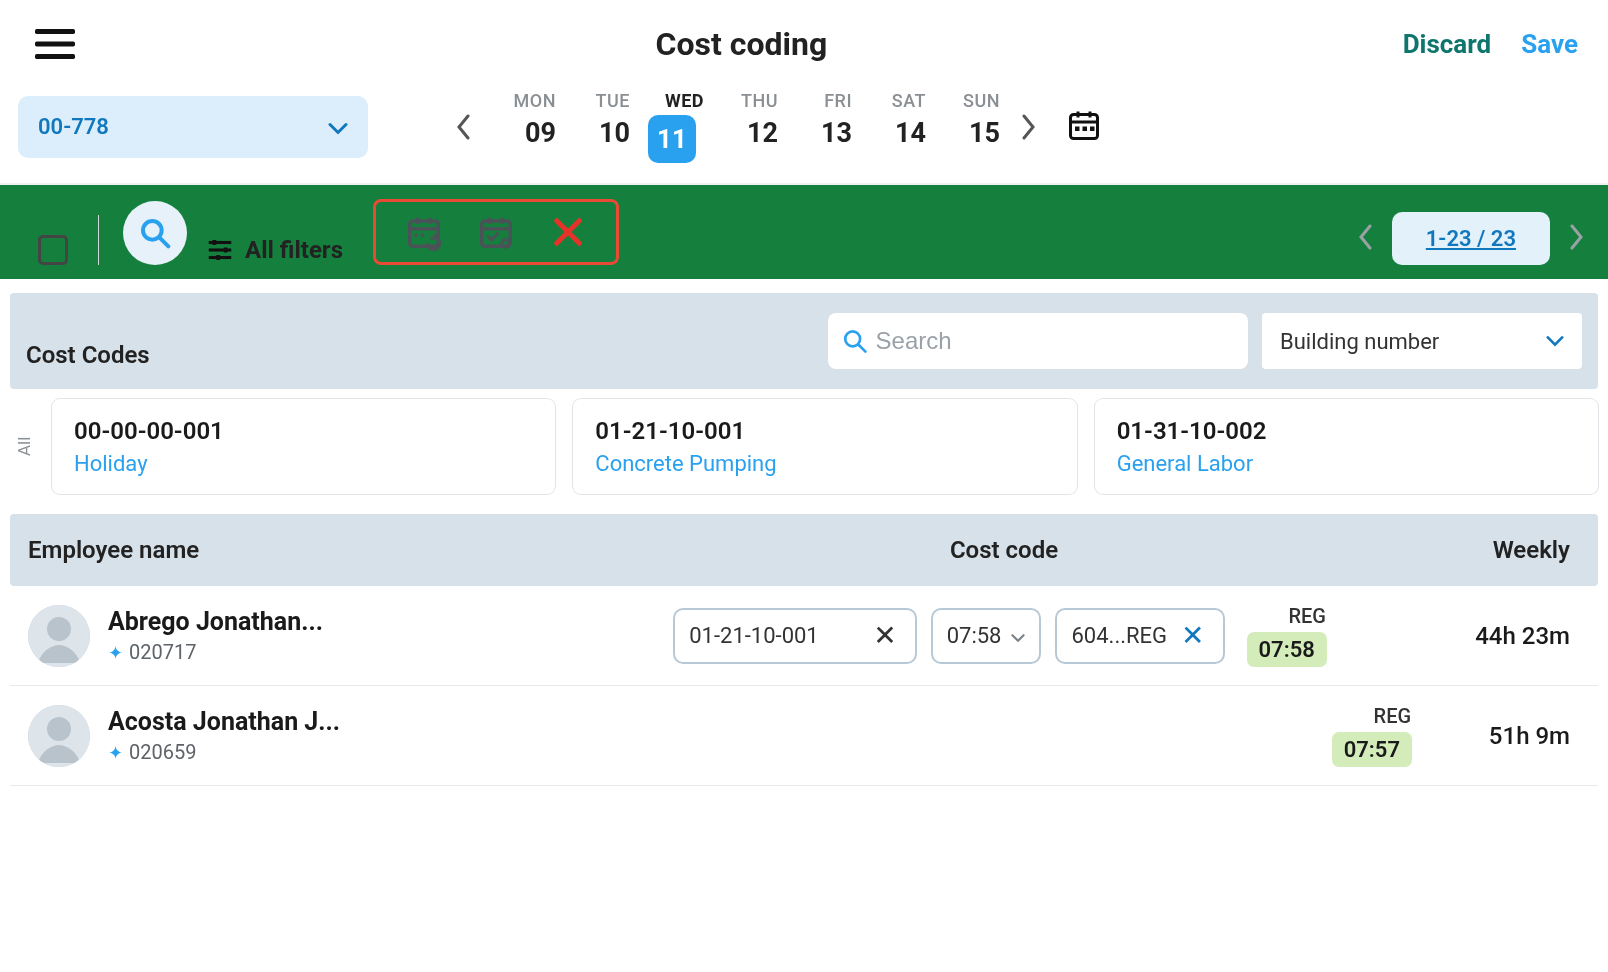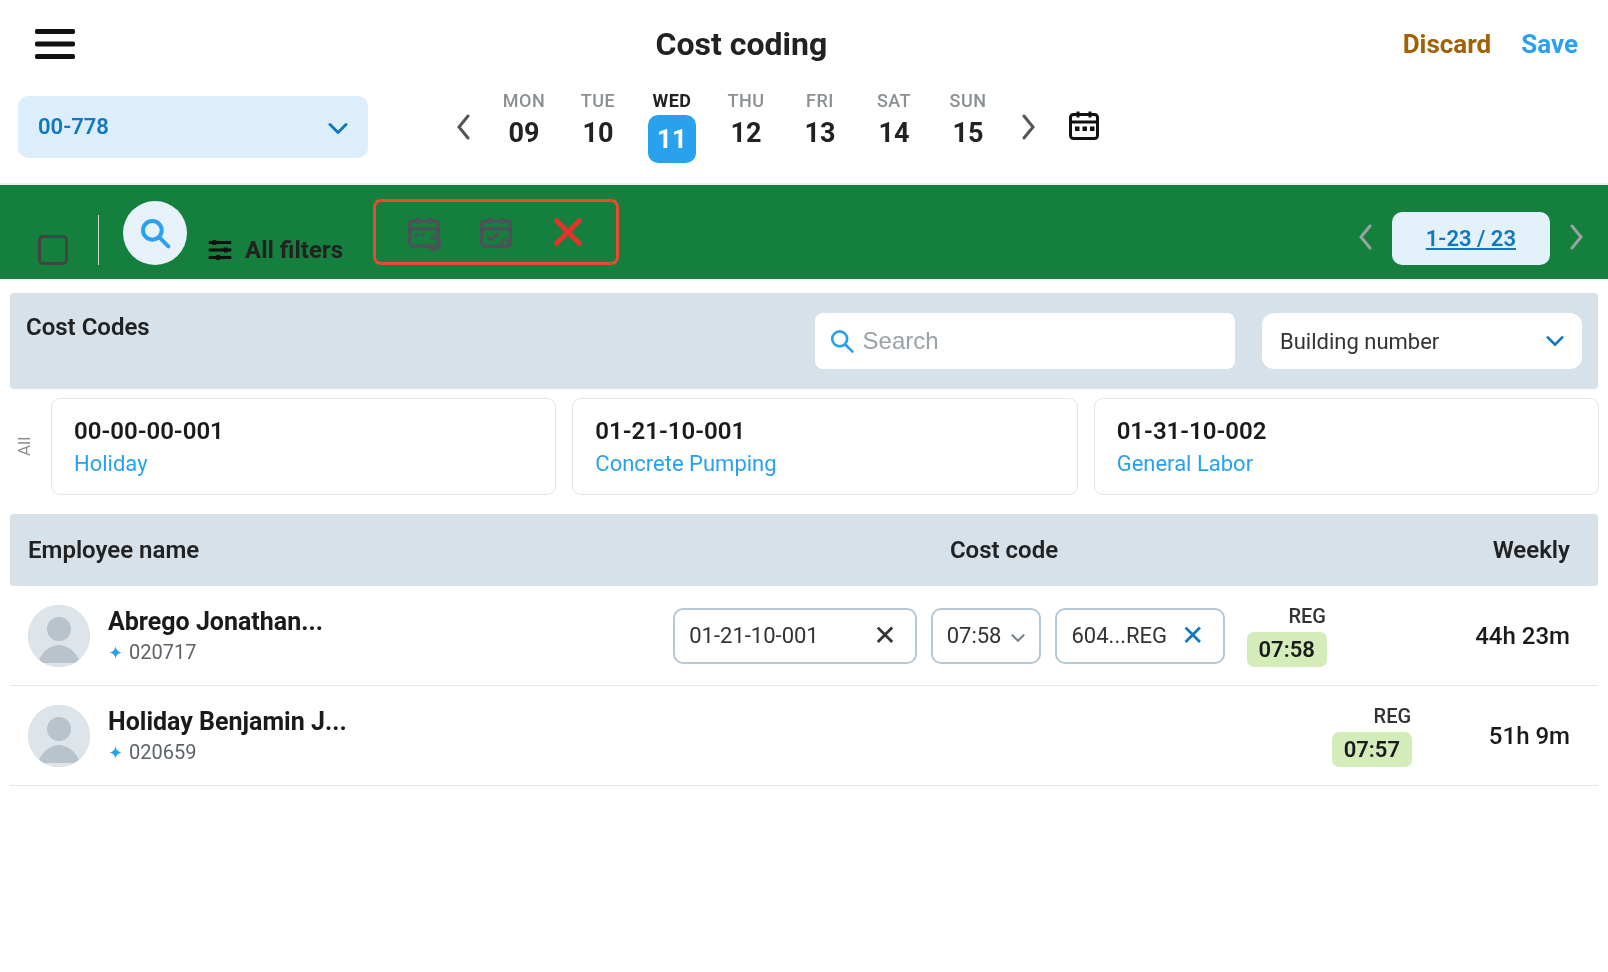--- a/index.html
+++ b/index.html
@@ -6,33 +6,33 @@
   body { font-family: -apple-system, BlinkMacSystemFont, "Segoe UI", Roboto, Helvetica, Arial, sans-serif; font-size: 16px; color: #1a1a1a; background: #fff; width: 1608px; }
   
   .page { padding: 0; margin: 0 auto; background: #fff; }
   
   
   .header { display: flex; align-items: center; justify-content: space-between; padding: 24px 30px 16px 30px; }
   .menu-btn { width: 50px; height: 40px; background: transparent; border: none; cursor: pointer; display:flex; align-items:center; justify-content:center; }
   .menu-btn svg { width: 40px; height: 30px; }
   .title { font-size: 32px; font-weight: 700; color: #222; }
   .actions { display: flex; gap: 30px; font-size: 26px; font-weight: 700; }
-  .discard { color: #a16207; cursor: pointer; }
+  .discard { color: #0f766e; cursor: pointer; }
   .save { color: #2aa1ef; cursor: pointer; }
   
   
   .subhdr { display: flex; align-items: center; gap: 18px; padding: 10px 18px 20px 18px; border-bottom: 2px solid #edf0f2; }
   .project-dd { position: relative; width: 350px; height: 62px; background: #dceefb; border-radius: 10px; display:flex; align-items:center; padding: 0 20px; cursor:pointer; }
   .project-dd span { color: #1178bd; font-weight: 600; font-size: 22px; }
   .project-dd .caret { position:absolute; right:20px; top:50%; transform:translateY(-50%); }
   
   .weeknav { display:flex; align-items:center; gap: 10px; padding-left: 60px;}
   .arrow-btn { width:36px; height:36px; display:flex; align-items:center; justify-content:center; color:#666; cursor:pointer; }
   .days { display:flex; gap:10px; }
-  .day { width:64px; text-align:center; }
+  .day { width:64px; text-align:right; }
   .dlabel { font-size:18px; color:#8a8f94; font-weight:500; letter-spacing:0.5px; }
   .day.sel .dlabel { color:#222; font-weight:700; }
   .dnum { font-size:27px; font-weight:700; color:#222; margin-top:6px; }
   .day.sel .dnum-wrap { background:#2aa1ef; color:#fff; border-radius:10px; width:48px; height:48px; margin:4px auto 0; display:flex; align-items:center; justify-content:center; font-size:26px; font-weight:700;}
   .cal-btn { margin-left:10px; cursor:pointer; }
   
   
   .toolbar { display:flex; align-items:flex-end; padding: 14px 24px; background:#15803d; gap:18px; }
   .chk { width:30px; height:30px; border:3px solid #444; border-radius:5px; cursor:pointer; margin-left:14px; margin-right:6px;}
   .vline { width:1px; height:50px; background:#d0d5da; margin:0 6px; }
@@ -40,27 +40,27 @@
   .filters-btn { display:flex; align-items:center; gap:10px; font-size:24px; font-weight:700; color:#222; cursor:pointer; }
   .hlbox { display:flex; align-items:center; gap:32px; border:3px solid #e84a33; border-radius:8px; padding:10px 28px; margin-left:12px; }
   .hlbox .ico { width:40px; height:40px; display:flex; align-items:center; justify-content:center; cursor:pointer; color:#4b5258;}
   .hlbox .ico.red { color:#e6332a; }
   .spacer { flex:1; }
   .pager { display:flex; align-items:center; gap:18px; }
   .pager .btn { color:#9aa1a7; cursor:pointer; }
   .pager .range { background:#e3f1fb; color:#1178bd; font-weight:600; font-size:22px; padding:14px 34px; border-radius:10px;text-decoration:underline; }
   
   
-  .cc-hdr { background:#d6e1ea; display:flex; align-items:flex-start; padding:20px 16px; gap:27px; border-radius:4px; margin:14px 10px 0;}
+  .cc-hdr { background:#d6e1ea; display:flex; align-items:flex-end; padding:20px 16px; gap:14px; border-radius:4px; margin:14px 10px 0;}
   .cc-title { font-size:24px; font-weight:600; color:#222; flex:0 0 auto; width:auto; }
   .cc-hdr .grow { flex:1; }
   .cc-search { background:#fff; border-radius:8px; height:56px; width:420px; display:flex; align-items:center; padding:0 14px; gap:8px;}
   .cc-search input { border:none; outline:none; font-size:24px; width:100%; color:#555; }
   .cc-search input::placeholder { color:#9aa1a7; }
-  .cc-dd { background:#fff; border-radius:12px; height:56px; width:320px; display:flex; align-items:center; padding:0 18px; font-size:22px; color:#333; justify-content:space-between; cursor:pointer;}
+  .cc-dd { background:#fff; border-radius:4px; height:56px; width:320px; display:flex; align-items:center; padding:0 18px; font-size:22px; color:#333; justify-content:space-between; cursor:pointer;}
   
   .cc-row { display:flex; align-items:stretch; margin:10px 10px 0; gap:14px; }
   .all-vert { width:28px; display:flex; align-items:center; justify-content:center; color:#8a8f94; font-size:17px; writing-mode: vertical-rl; transform: rotate(180deg);}
   .cc-chips { display:flex; gap:18px; flex:1; }
   .chip { flex:1; background:#fff; border-radius:8px; box-shadow:0 0 0 1px #e1e5e9; padding:18px 22px; }
   .chip .code { font-size:24px; font-weight:600; margin-bottom:6px; }
   .chip .label { font-size:22px; color:#2aa1ef; }
   
   
   .tbl-hdr { background:#d6e1ea; display:flex; align-items:center; padding:22px 18px; border-radius:4px; margin:20px 10px 0; font-size:24px; font-weight:600; color:#222;}
@@ -323,21 +323,21 @@
       <div class="row">
         <div class="emp">
           <div class="avatar">
             <svg viewBox="0 0 62 62">
               <circle cx="31" cy="31" r="31" fill="#dde4ea"></circle>
               <circle cx="31" cy="24" r="12" fill="#b9c3cc"></circle>
               <path d="M10 58c3-12 14-18 21-18s18 6 21 18" fill="#b9c3cc"></path>
             </svg>
           </div>
           <div class="emp-info">
-            <div class="nm">Holiday Benjamin J...</div>
+            <div class="nm">Acosta Jonathan J...</div>
             <div class="id">
               <span class="star">✦</span>
               <span>020659</span>
             </div>
           </div>
         </div>
         <div class="ccgrp">
           <div style="flex: 1 1 0%;"></div>
           <div class="badge-wrap">
             <div class="reg">REG</div>

